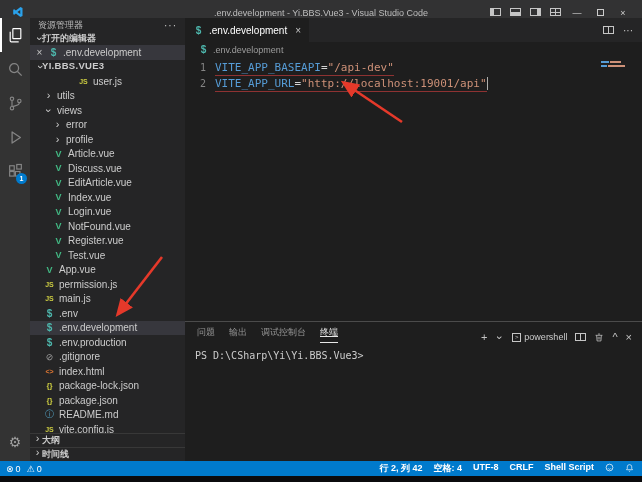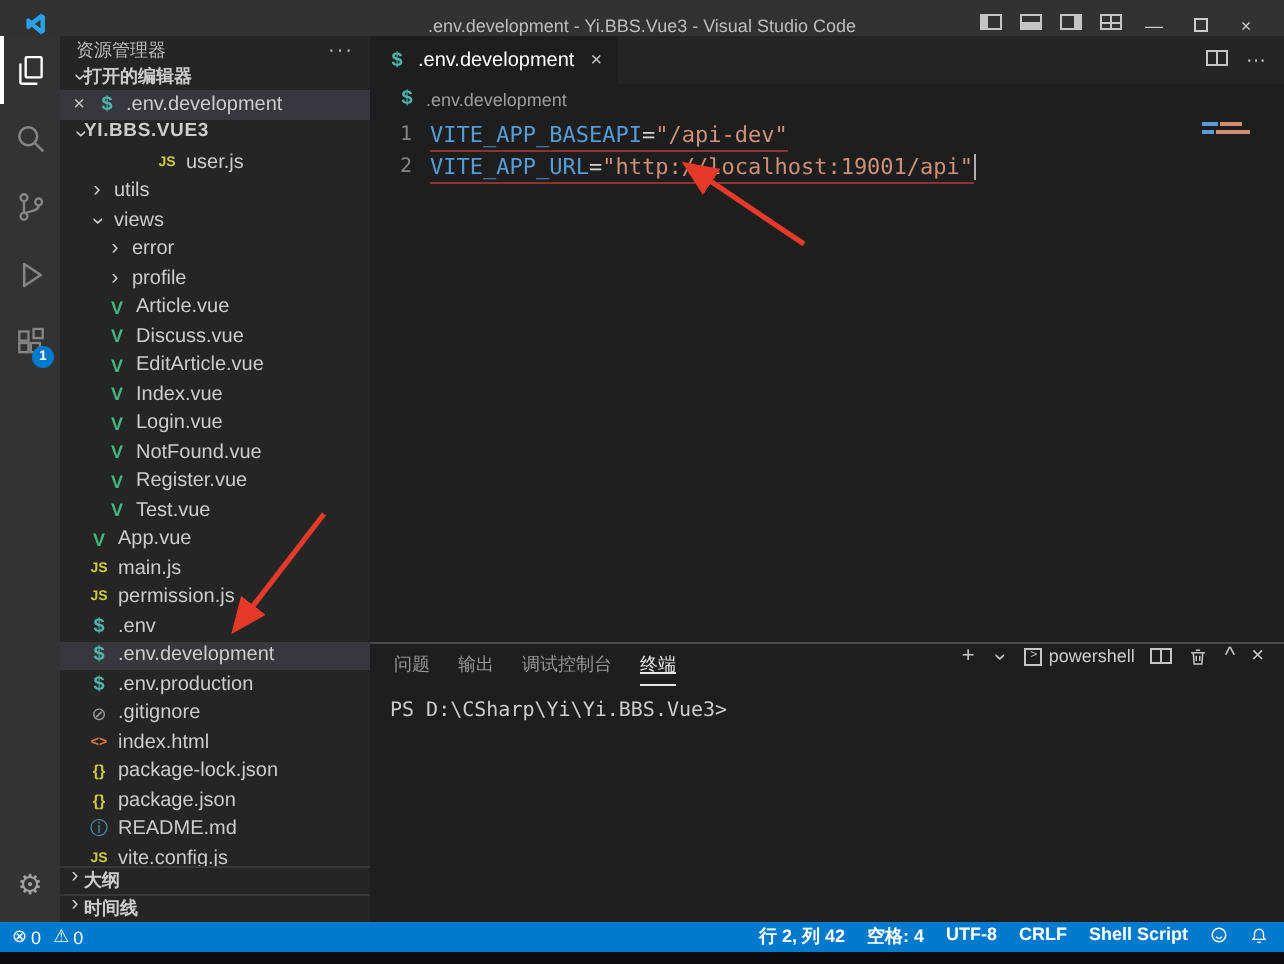--- a/index.html
+++ b/index.html
@@ -72,21 +72,21 @@
   .tok-key { color:#569cd6; }
   .tok-op { color:#d4d4d4; }
   .tok-string { color:#ce9178; }
   .cursor { width:1px; height:13px; background:#aeafad; margin-top:1px; }
   .minimap { position:absolute; top:4px; right:5px; width:36px; }
   .mini-row { display:flex; gap:1px; margin-bottom:2px; }
   .mini-bar { height:2px; display:inline-block; }
 
   
   .panel { flex:0 0 140px; border-top:1px solid #4b4b4b; display:flex; flex-direction:column; min-height:0; }
-  .panel-header { flex:0 0 21px; display:flex; align-items:flex-start; padding:0 10px 0 12px; }
+  .panel-header { flex:0 0 21px; display:flex; align-items:flex-end; padding:0 10px 0 12px; }
   .panel-tabs { display:flex; gap:14px; height:100%; }
   .panel-tab { display:flex; align-items:center; font-size:9px; color:#969696; height:100%; border-bottom:1px solid transparent; cursor:pointer; }
   .panel-tab.active { color:#e7e7e7; border-bottom-color:#e7e7e7;text-decoration:underline; }
   .panel-actions { margin-left:auto; display:flex; align-items:center; gap:8px; color:#c5c5c5; }
   .pa { font-size:11px; cursor:pointer; display:inline-flex; align-items:center; }
   .shell-chip { display:inline-flex; align-items:center; gap:3px; font-size:9px; color:#cccccc; cursor:pointer; }
   .shell-icon { display:inline-flex; align-items:center; justify-content:center; width:9px; height:9px; border:1px solid #c5c5c5; font-size:6px; line-height:1; }
   .terminal { flex:1; padding:7px 10px; font-family:"DejaVu Sans Mono","Liberation Mono",monospace; font-size:10px; color:#cccccc; }
 
   
@@ -234,25 +234,25 @@
           <div class="tree-row" style="padding-left: 23px;">
             <span class="ficon icon-vue">V</span>
             <span class="tree-label">Test.vue</span>
           </div>
           <div class="tree-row" style="padding-left: 14px;">
             <span class="ficon icon-vue">V</span>
             <span class="tree-label">App.vue</span>
           </div>
           <div class="tree-row" style="padding-left: 14px;">
             <span class="ficon icon-js">JS</span>
+            <span class="tree-label">permission.js</span>
+          </div>
+          <div class="tree-row" style="padding-left: 14px;">
+            <span class="ficon icon-js">JS</span>
             <span class="tree-label">main.js</span>
-          </div>
-          <div class="tree-row" style="padding-left: 14px;">
-            <span class="ficon icon-js">JS</span>
-            <span class="tree-label">permission.js</span>
           </div>
           <div class="tree-row" style="padding-left: 14px;">
             <span class="ficon icon-env">$</span>
             <span class="tree-label">.env</span>
           </div>
           <div class="tree-row selected" style="padding-left: 14px;">
             <span class="ficon icon-env">$</span>
             <span class="tree-label">.env.development</span>
           </div>
           <div class="tree-row" style="padding-left: 14px;">

